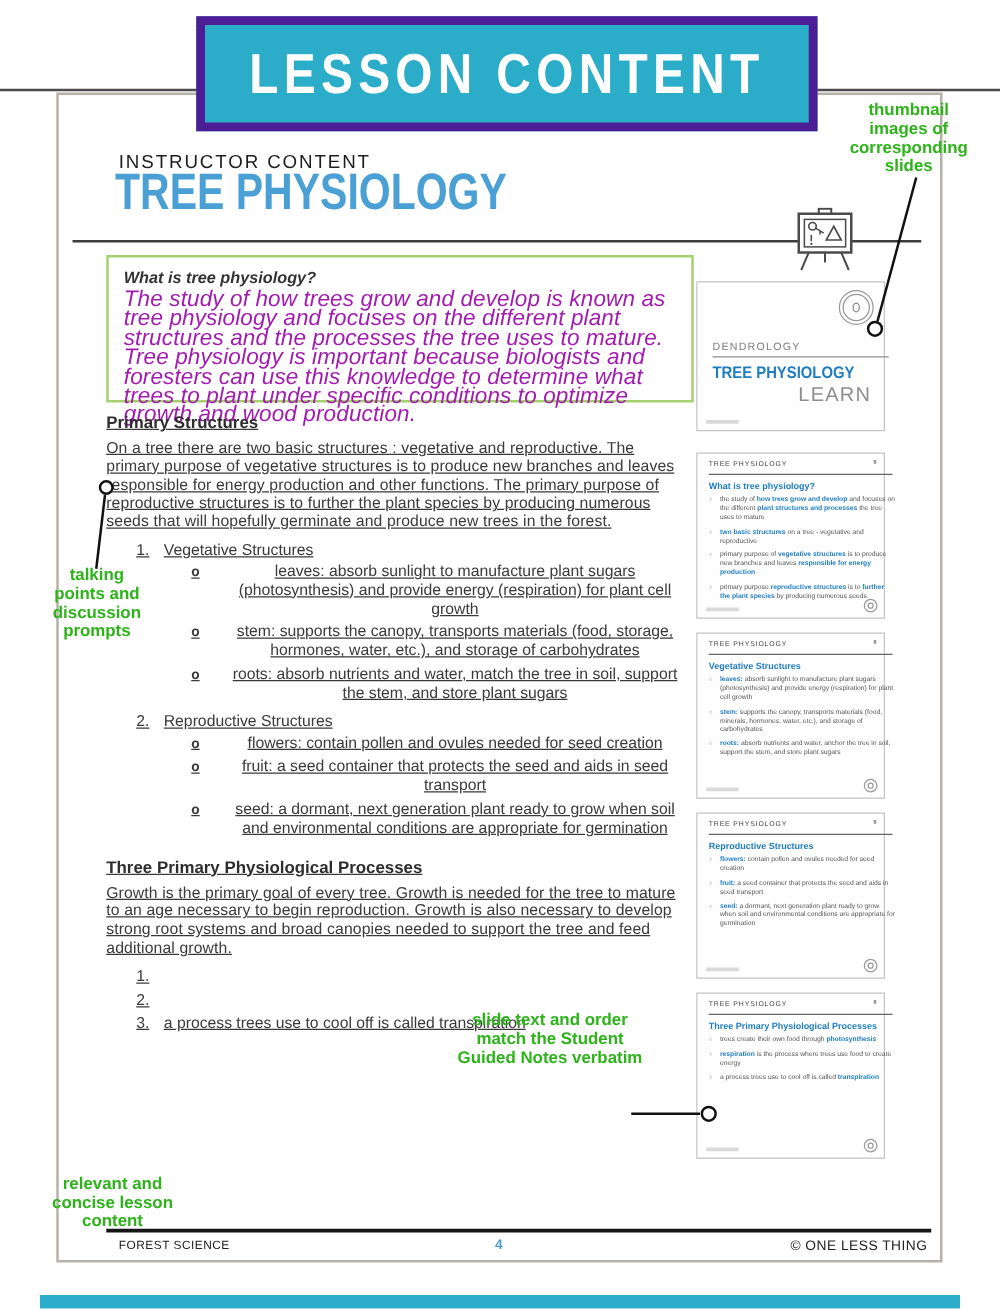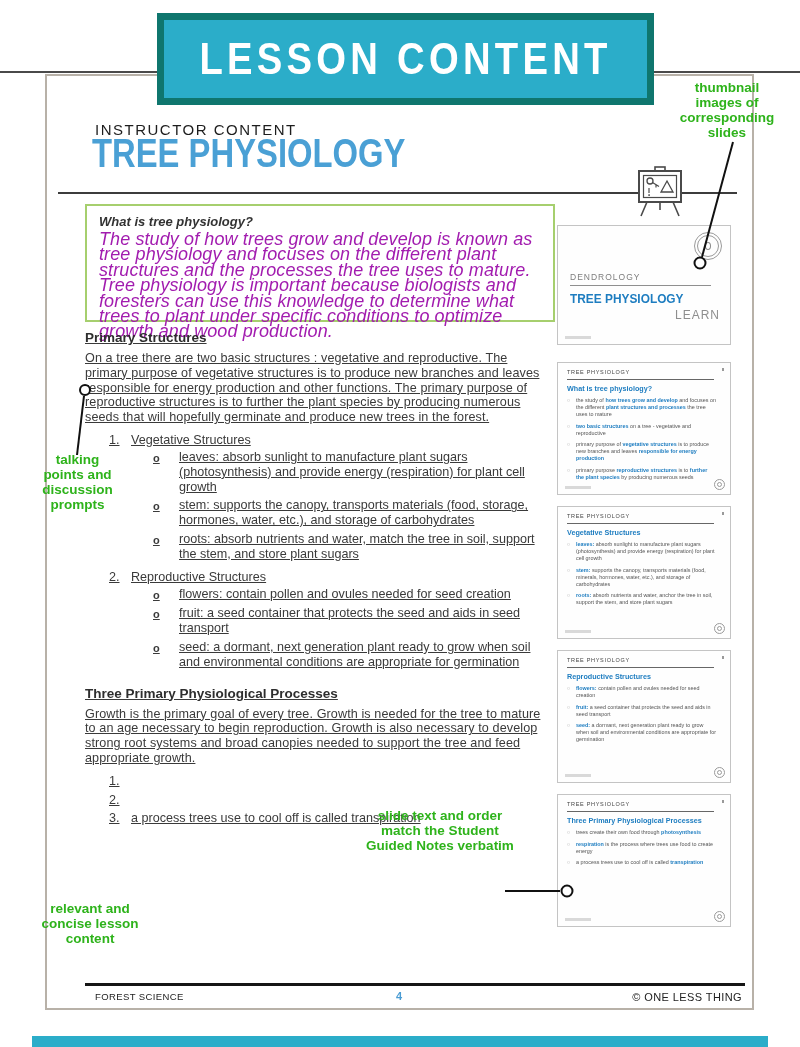--- a/index.html
+++ b/index.html
@@ -2,21 +2,21 @@
 <html><head>
 <meta charset="utf-8">
 <style>
   html,body{margin:0;padding:0;background:#fff;}
   #stage{position:relative;width:800px;height:1047px;background:#fff;overflow:hidden;
          font-family:"Liberation Sans",sans-serif;}
 
   
   #banner-line{position:absolute;left:0;top:71px;width:800px;height:2px;background:#4a4a4a;z-index:1;}
   #banner{position:absolute;left:157px;top:13px;width:497px;height:92px;background:#2badc9;
-          border:7px solid #0f766e;box-sizing:border-box;z-index:2;
+          border:7px solid #4c1d95;box-sizing:border-box;z-index:2;
           display:flex;align-items:center;justify-content:center;}
   #banner .txt{color:#fff;font-weight:700;font-size:45px;letter-spacing:5px;white-space:nowrap;
                display:inline-block;transform:scaleX(.85);}
 
   
   #page{position:absolute;left:45px;top:74px;width:709px;height:936px;border:2px solid #b8b1a8;
         box-sizing:border-box;background:#fff;z-index:0;}
 
   
   #eyebrow{position:absolute;left:95px;top:121px;font-family:Liberation Sans, sans-serif;
@@ -35,37 +35,37 @@
 
   
   #content-sections{position:absolute;left:85px;top:330px;width:464px;z-index:2;color:#3a3a3a;text-decoration:underline;}
   .sec-heading{font-weight:700;font-size:13.5px;color:#2e2e2e;margin:0 0 6px;}
   .sec-heading.later{margin-top:16px;}
   .sec-para{font-size:12.6px;line-height:14.8px;letter-spacing:.1px;margin-bottom:8px;}
   .g-row{display:flex;margin:8px 0 3px 24px;font-size:12.6px;}
   .g-num{width:22px;flex:none;}
   .c-b{display:flex;margin:2px 0 4px 68px;font-size:12.6px;line-height:14.8px;}
   .c-m{width:26px;flex:none;font-weight:700;font-size:11px;padding-top:1px;}
-  .c-t{flex:1;}
+  .c-t{flex:1;text-align:center;}
   .n-row{display:flex;margin:2px 0 4px 24px;font-size:12.6px;line-height:14.8px;}
   .n-num{width:22px;flex:none;}
 
   
-  .thumb{position:absolute;left:557px;width:174px;background:#fefefe;border:1px solid #c4c4c4;
+  .thumb{position:absolute;left:557px;width:151px;background:#fefefe;border:1px solid #c4c4c4;
          box-sizing:border-box;z-index:1;}
   #title-slide{top:225px;height:120px;}
   .t1-logo{position:absolute;right:8px;top:6px;width:26px;height:26px;border:1px solid #9a9a9a;border-radius:50%;}
   .t1-logo .inner{position:absolute;left:2px;top:2px;width:20px;height:20px;border:1px solid #9a9a9a;border-radius:50%;}
   .t1-logo .dot{position:absolute;left:10px;top:9px;width:4px;height:6px;border:1px solid #8a8a8a;border-radius:50%;}
   .t1-kicker{position:absolute;left:12px;top:46px;font-size:8.5px;letter-spacing:1px;color:#7d7d7d;}
   .t1-rule{position:absolute;left:12px;top:59px;width:141px;height:1px;background:#8f8f8f;}
   .t1-title{position:absolute;left:12px;top:63px;white-space:nowrap;}
   .t1-title .txt{display:inline-block;transform:scaleX(.88);transform-origin:left;
                  font-weight:700;font-size:13.5px;color:#1e7dc0;}
-  .t1-corner{position:absolute;right:10px;top:82px;font-size:12px;letter-spacing:1px;color:#8e8e8e;padding-left:20px;}
+  .t1-corner{position:absolute;right:10px;top:82px;font-size:16px;letter-spacing:1px;color:#8e8e8e;padding-left:20px;}
   .wm{position:absolute;left:7px;bottom:5px;width:26px;height:3px;background:#d9d9d9;}
 
   .slide{height:133px;}
   .s-head{position:absolute;left:9px;top:6px;font-size:5.5px;letter-spacing:.7px;color:#444;}
   .s-mark{position:absolute;right:6px;top:5px;width:2px;height:3px;background:#999;}
   .s-rule{position:absolute;left:9px;top:16px;width:147px;height:1px;background:#666;}
   .s-title{position:absolute;left:9px;top:21px;font-size:7.2px;font-weight:700;color:#1e7dc0;white-space:nowrap;}
   .s-bullets{position:absolute;left:9px;top:34px;width:149px;}
   .s-b{display:flex;font-size:5.4px;line-height:7px;color:#555;margin-bottom:4.5px;}
   .s-m{width:9px;flex:none;font-size:5px;color:#888;}
@@ -73,21 +73,21 @@
   .s-t .hl{color:#1e7dc0;font-weight:700;}
   .s-logo{position:absolute;right:5px;bottom:4px;width:9px;height:9px;border:1px solid #9a9a9a;border-radius:50%;}
   .s-logo:after{content:"";position:absolute;left:2px;top:2px;width:3px;height:3px;border:1px solid #9a9a9a;border-radius:50%;}
 
   
   .ann{position:absolute;color:#2eb31b;font-weight:700;font-size:13.5px;line-height:15px;
        text-align:center;white-space:pre-line;z-index:4;}
   #ann-thumbnails{left:664px;top:80px;width:126px;}
   #ann-talking{left:30px;top:452px;width:95px;}
   #ann-slidetext{left:362px;top:808px;width:156px;}
-  #ann-relevant{left:38px;top:901px;width:104px;}
+  #ann-relevant{left:38px;top:939px;width:104px;}
 
   
   #callouts{position:absolute;left:0;top:0;z-index:5;pointer-events:none;}
 
   
   #footer-rule{position:absolute;left:85px;top:983px;width:660px;height:3px;background:#151515;z-index:2;}
   #footer-left{position:absolute;left:95px;top:991px;font-size:9.5px;letter-spacing:.4px;color:#222;z-index:2;}
   #footer-page{position:absolute;left:396px;top:990px;font-size:11px;font-weight:700;color:#4a9cd3;z-index:2;}
   #footer-right{position:absolute;right:58px;top:991px;font-size:11px;letter-spacing:.4px;color:#222;z-index:2;}
 
@@ -160,21 +160,21 @@
       </div>
       <div class="c-b">
         <span class="c-m">o</span>
         <span class="c-t">fruit: a seed container that protects the seed and aids in seed transport</span>
       </div>
       <div class="c-b">
         <span class="c-m">o</span>
         <span class="c-t">seed: a dormant, next generation plant ready to grow when soil and environmental conditions are appropriate for germination</span>
       </div>
       <div class="sec-heading later">Three Primary Physiological Processes</div>
-      <div class="sec-para">Growth is the primary goal of every tree. Growth is needed for the tree to mature to an age necessary to begin reproduction. Growth is also necessary to develop strong root systems and broad canopies needed to support the tree and feed appropriate growth.</div>
+      <div class="sec-para">Growth is the primary goal of every tree. Growth is needed for the tree to mature to an age necessary to begin reproduction. Growth is also necessary to develop strong root systems and broad canopies needed to support the tree and feed additional growth.</div>
       <div class="n-row">
         <span class="n-num">1.</span>
       </div>
       <div class="n-row">
         <span class="n-num">2.</span>
       </div>
       <div class="n-row">
         <span class="n-num">3.</span>
         <span class="n-t">a process trees use to cool off is called transpiration</span>
       </div>

